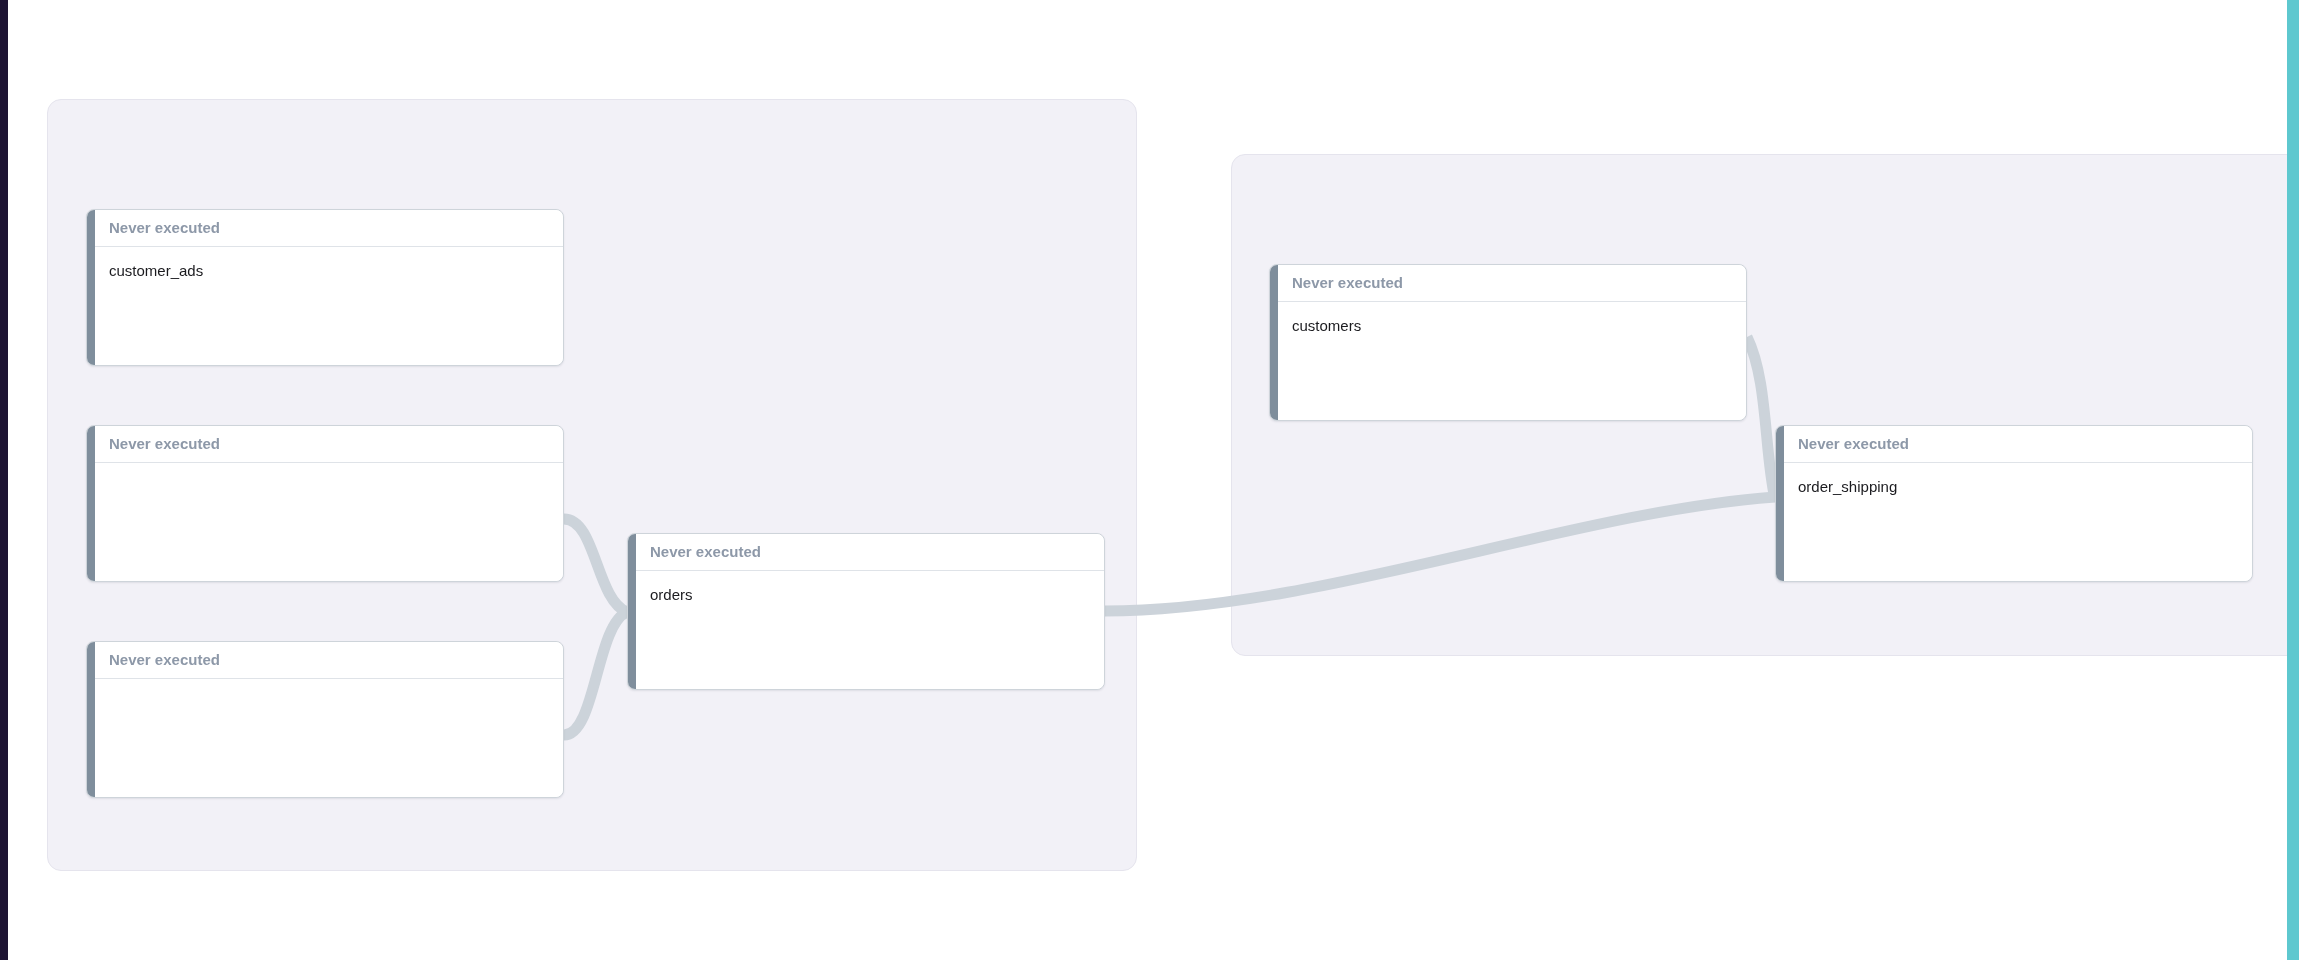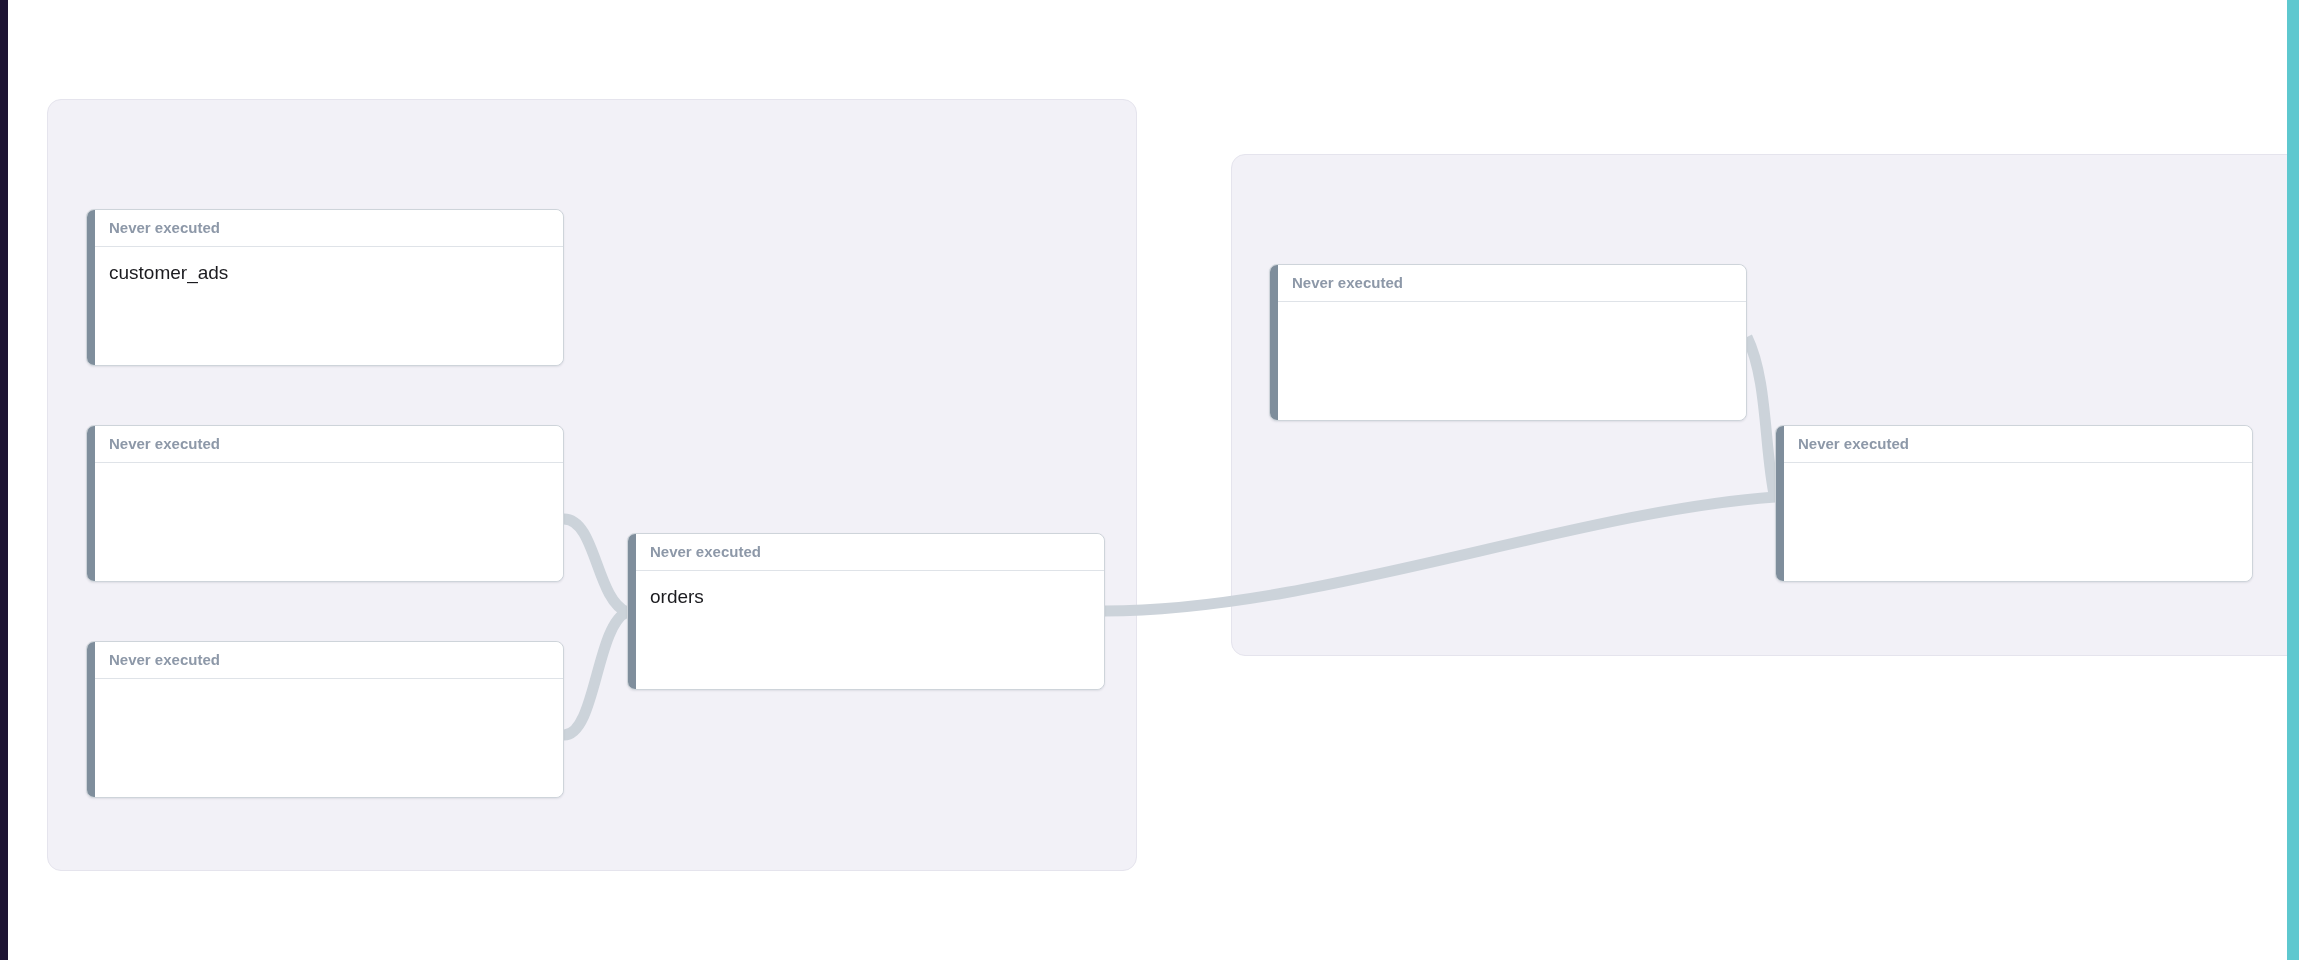--- a/index.html
+++ b/index.html
@@ -95,21 +95,21 @@
     padding-left: 14px;
     font-size: 15px;
     font-weight: bold;
     color: #8d98a8;
     border-bottom: 1px solid #dfe3e8;
     white-space: nowrap;
     overflow: hidden;
   }
   .node-label {
     padding: 15px 14px 0 14px;
-    font-size: 19px;
+    font-size: 15px;
     color: #1b1b1f;
     white-space: nowrap;
     overflow: hidden;
   }
 </style>
 </head>
 <body>
 
 <div class="edge-strip-left"></div>
 <div class="edge-strip-right"></div>
@@ -155,23 +155,25 @@
         <div class="node-accent" style="background: rgb(127, 142, 156);"></div>
         <div class="node-body">
           <div class="node-header" style="color: rgb(141, 152, 168);">Never executed</div>
           <div class="node-label" style="color: rgb(27, 27, 31);">orders</div>
         </div>
       </div>
       <div class="node" style="left: 1253px; top: 264px; width: 478px; height: 157px; border-color: rgb(206, 212, 218);">
         <div class="node-accent" style="background: rgb(127, 142, 156);"></div>
         <div class="node-body">
           <div class="node-header" style="color: rgb(141, 152, 168);">Never executed</div>
+          <div class="node-label" style="color: rgb(27, 27, 31);">customers</div>
         </div>
       </div>
       <div class="node" style="left: 1759px; top: 425px; width: 478px; height: 157px; border-color: rgb(206, 212, 218);">
         <div class="node-accent" style="background: rgb(127, 142, 156);"></div>
         <div class="node-body">
           <div class="node-header" style="color: rgb(141, 152, 168);">Never executed</div>
+          <div class="node-label" style="color: rgb(27, 27, 31);">order_shipping</div>
         </div>
       </div>
     </div>
 
 </div>
 
 </body></html>

